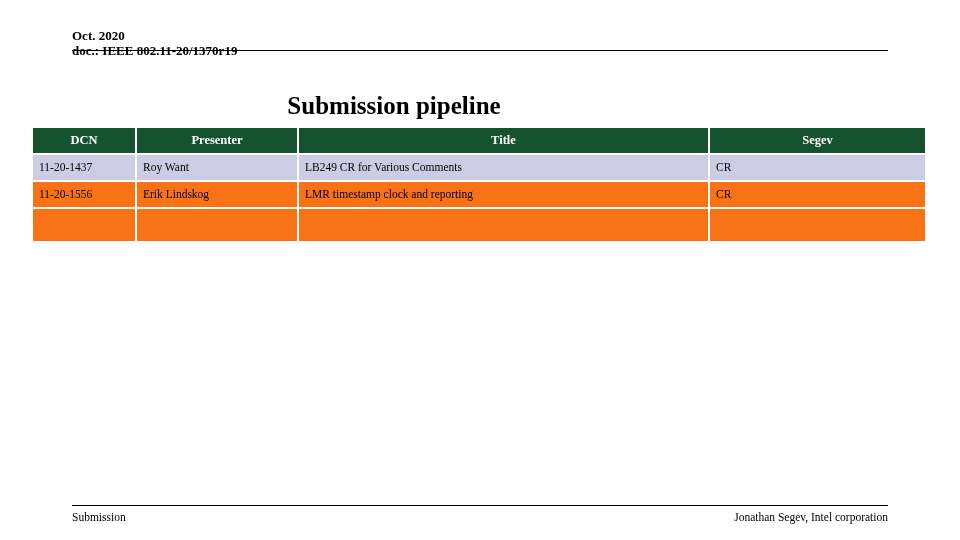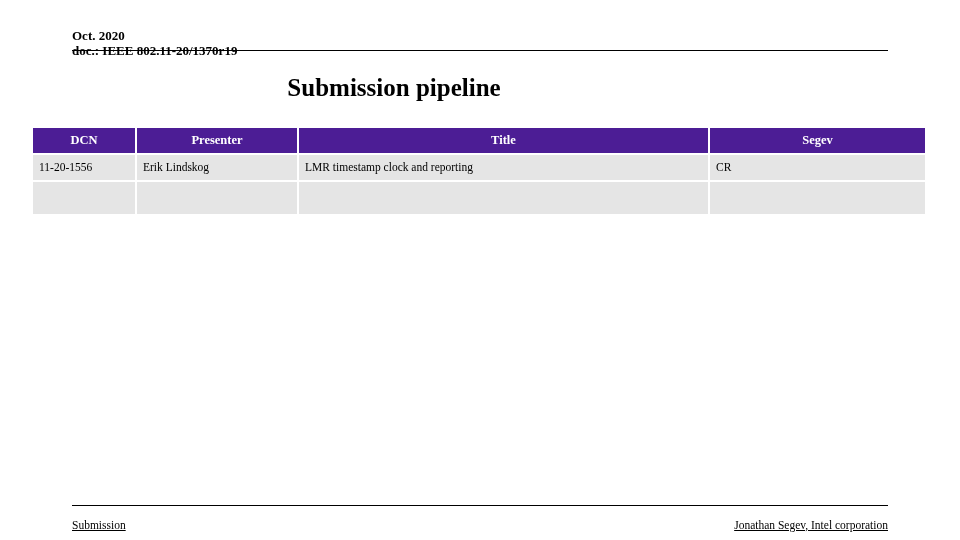--- a/index.html
+++ b/index.html
@@ -34,21 +34,21 @@
     font-size: 13px;
     font-weight: bold;
     line-height: 15px;
     white-space: nowrap;
   }
 
   
   .slide-title {
     position: absolute;
     left: 0;
-    top: 73px;
+    top: 91px;
     width: 788px;
     text-align: center;
     font-size: 25px;
     font-weight: bold;
     line-height: 30px;
   }
 
   
   .pipeline-table {
     position: absolute;
@@ -58,21 +58,21 @@
     border-collapse: separate;
     border-spacing: 0;
     table-layout: fixed;
   }
   .pipeline-table col.c-dcn     { width: 104px; }
   .pipeline-table col.c-present { width: 162px; }
   .pipeline-table col.c-title   { width: 411px; }
   .pipeline-table col.c-topic   { width: 215px; }
 
   .pipeline-table th {
-    background: #4c1d95;
+    background: #14532d;
     color: #ffffff;
     font-size: 12.5px;
     font-weight: bold;
     text-align: center;
     padding: 5px 4px 6px 4px;
     border-right: 2px solid #ffffff;
     border-bottom: 2px solid #ffffff;
     line-height: 14px;
     vertical-align: middle;
   }
@@ -85,38 +85,37 @@
     vertical-align: top;
     padding: 5px 6px 6px 6px;
     border-right: 2px solid #ffffff;
     border-bottom: 2px solid #ffffff;
     color: #000000;
     word-wrap: break-word;
   }
   .pipeline-table td:last-child { border-right: none; }
 
   tr.row-shade-a td { background: #CCCCE4; }
-  tr.row-shade-b td { background: #e5e5e5; }
+  tr.row-shade-b td { background: #f97316; }
   tr.row-tall td { height: 26px; }
   tr.row-empty td { height: 21px; }
 
   
   .slide-footer {
     position: absolute;
     left: 72px;
     top: 505px;
     width: 816px;
     height: 24px;
     border-top: 1.5px solid #000000;
     display: flex;
     align-items: flex-start;
     justify-content: space-between;
-    padding-top: 12px;
+    padding-top: 4px;
     box-sizing: border-box;
-    text-decoration: underline;
   }
   .footer-left,
   .footer-center,
   .footer-right {
     font-size: 11.5px;
     line-height: 14px;
     white-space: nowrap;
   }
   .footer-center {
     position: absolute;
@@ -146,20 +145,26 @@
   </colgroup>
   <thead>
     <tr>
       <th>DCN</th>
       <th>Presenter</th>
       <th>Title</th>
       <th>Segev</th>
     </tr>
   </thead>
   <tbody>
+    <tr class="row-shade-a">
+      <td>11-20-1437</td>
+      <td>Roy Want</td>
+      <td>LB249 CR for Various Comments</td>
+      <td>CR</td>
+    </tr>
     <tr class="row-shade-b">
       <td>11-20-1556</td>
       <td>Erik Lindskog</td>
       <td>LMR timestamp clock and reporting</td>
       <td>CR</td>
     </tr>
     <tr class="row-shade-b row-empty">
       <td></td>
       <td></td>
       <td></td>

